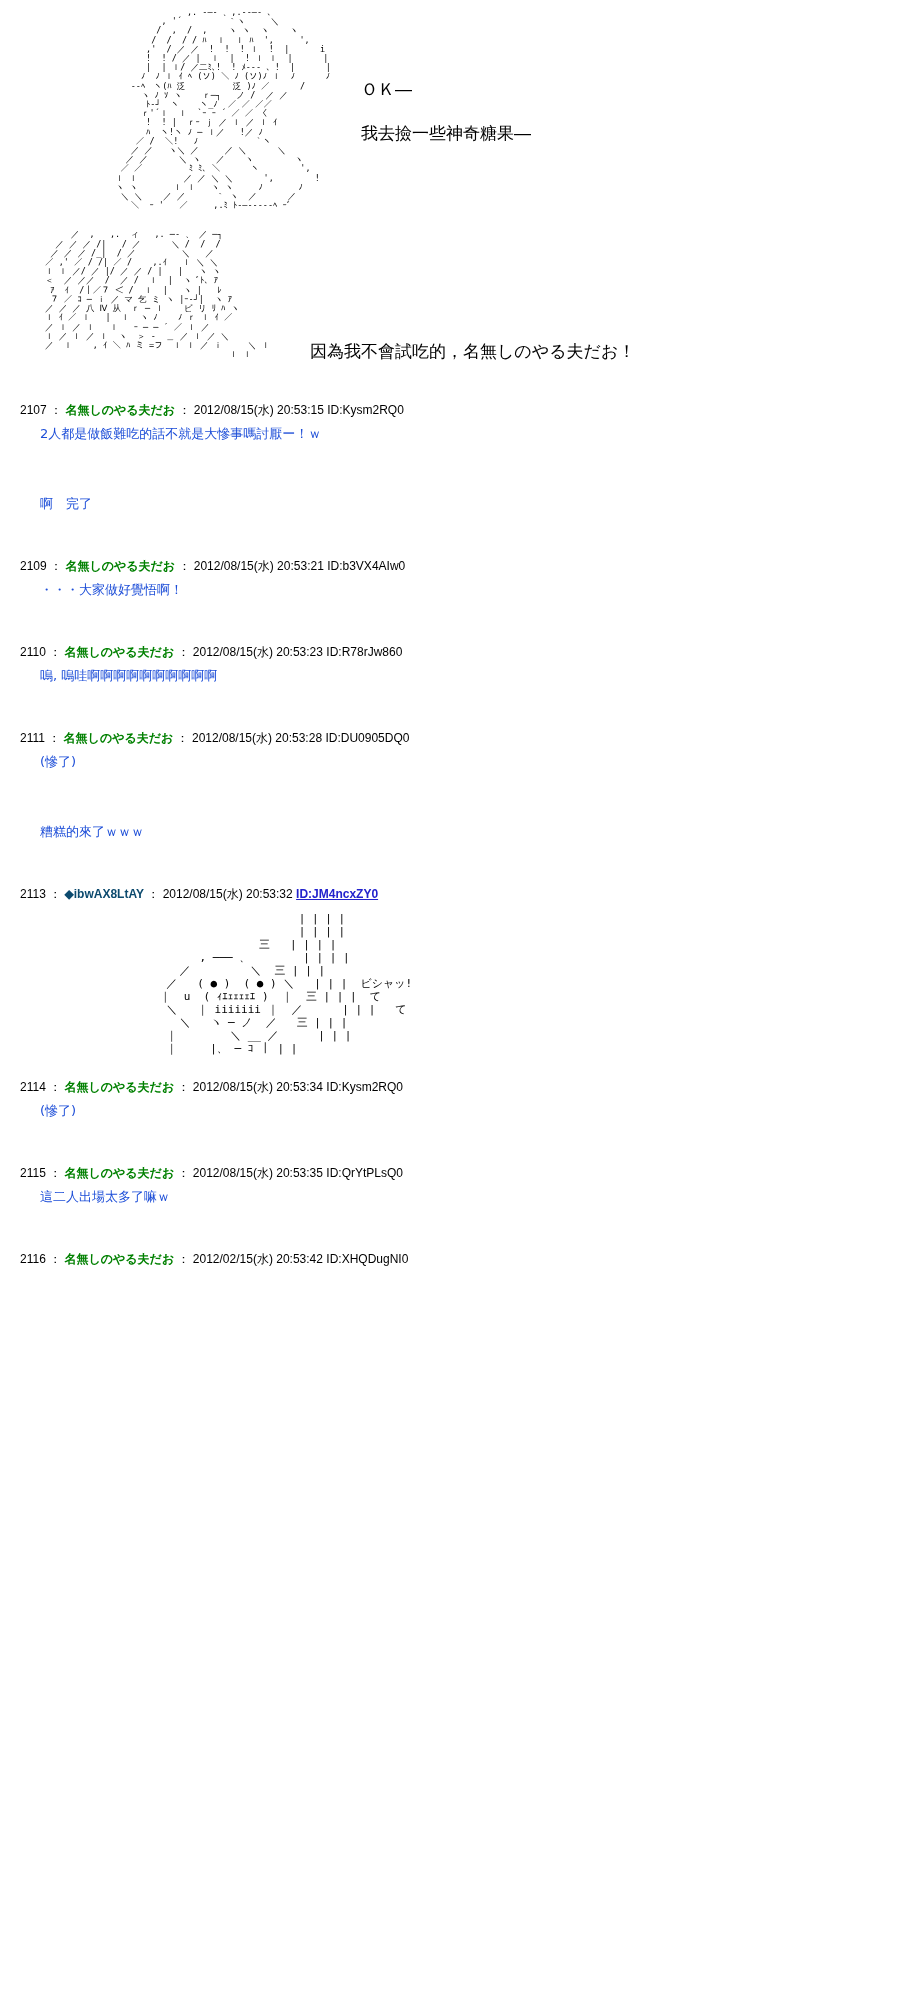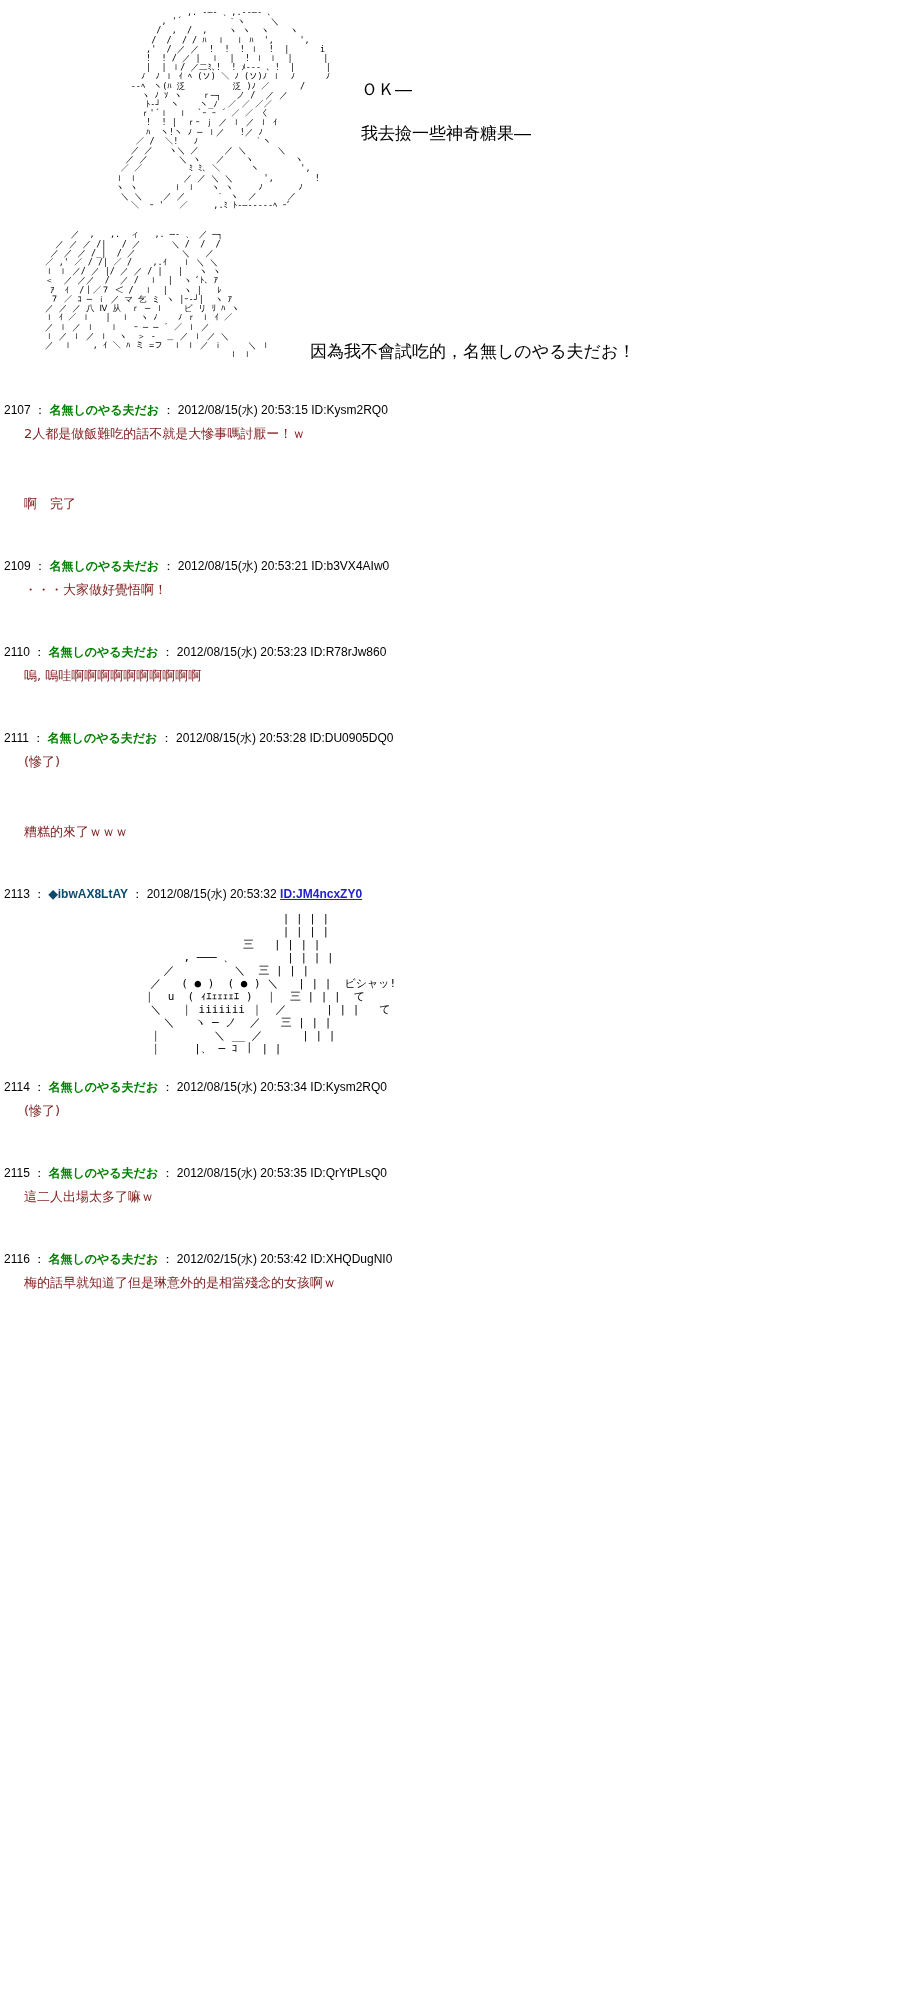--- a/index.html
+++ b/index.html
@@ -34,40 +34,40 @@
   }
   .aa-caption{
     font-family:"DejaVu Sans","Liberation Sans",sans-serif;
     font-size:17px;
     line-height:22px;
     color:#000;
     white-space:pre-line;
   }
   
   .post{
-    padding:0 0 0 4px;
+    padding:0 0 0 20px;
     margin:0;
   }
   .post-head{
     font-size:12px;
     line-height:16px;
     color:#000;
     white-space:nowrap;
   }
   .post-num{ color:#000; }
   .post-name{ color:#008000; font-weight:bold; }
   .post-name.trip{ color:#0c4a6e; }
   .post-date{ color:#000; }
   .post-id{ color:#000; }
   .post-id.hl{ color:#2222cc; font-weight:bold; text-decoration:underline; }
   .post-body{
     font-size:13px;
     line-height:19px;
     margin:6px 0 0 20px;
-    color:#7f1d1d;
+    color:#1d4ed8;
     white-space:pre-wrap;
     font-family:"DejaVu Sans","Liberation Sans",sans-serif;
   }
   .spacer{height:18px;}
 </style>
 </head>
 <body>
 
 <div class="page">
 
@@ -170,18 +170,17 @@
         <div class="post-body">(慘了)</div>
       </div>
       <div class="spacer" style="height: 45px;"></div>
       <div class="post">
         <div class="post-head"><span class="post-num">2115</span> ： <span class="post-name">名無しのやる夫だお</span> ： <span class="post-date">2012/08/15(水) 20:53:35</span> <span class="post-id">ID:QrYtPLsQ0</span></div>
         <div class="post-body">這二人出場太多了嘛ｗ</div>
       </div>
       <div class="spacer" style="height: 45px;"></div>
       <div class="post">
         <div class="post-head"><span class="post-num">2116</span> ： <span class="post-name">名無しのやる夫だお</span> ： <span class="post-date">2012/02/15(水) 20:53:42</span> <span class="post-id">ID:XHQDugNI0</span></div>
-        <div class="post-body">梅的話早就知道了但是琳意外的是相當殘念的女孩啊ｗ</div>
       </div>
       <div class="spacer" style="height: 45px;"></div>
     </div>
 
 </div>
 
 </body></html>

